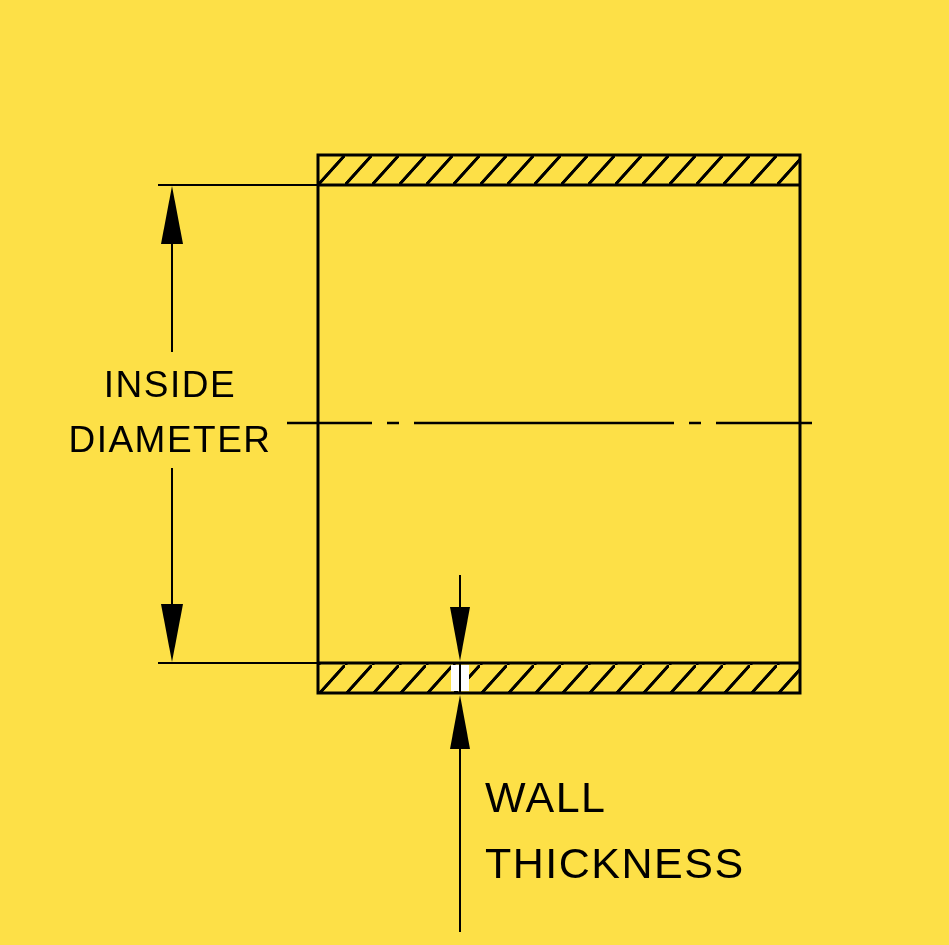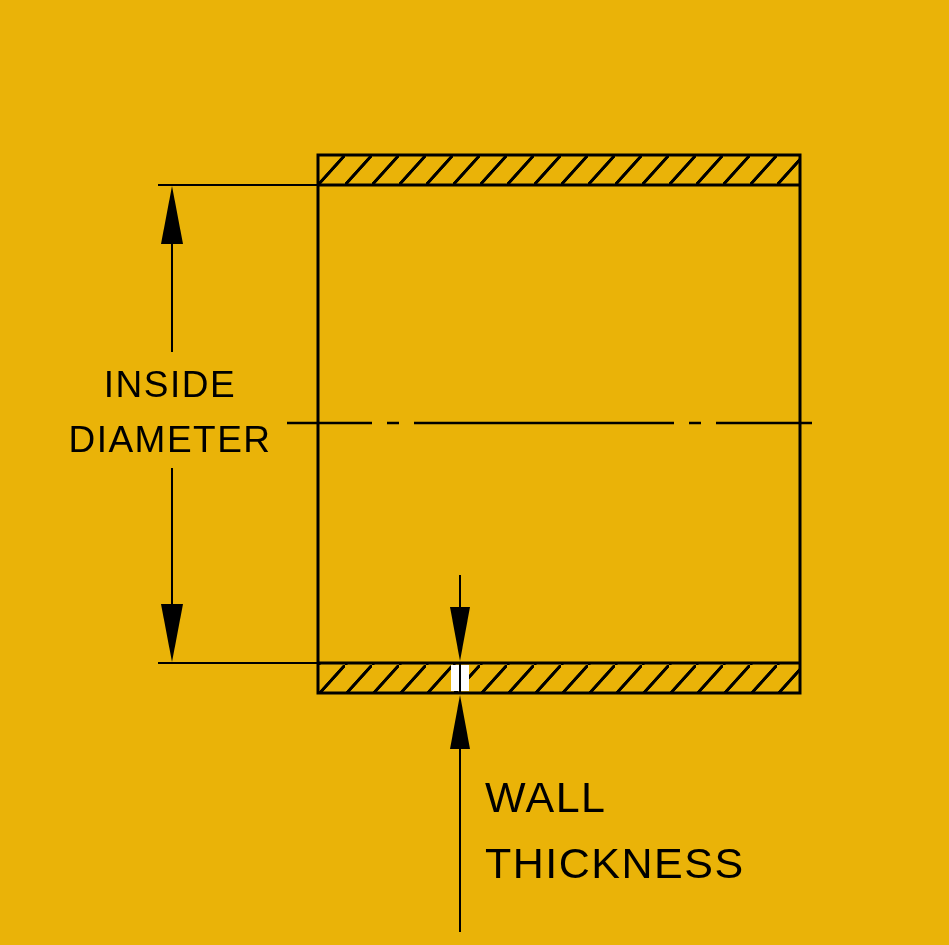--- a/index.html
+++ b/index.html
@@ -6,21 +6,21 @@
     margin: 0;
     padding: 0;
     background: #ffffff;
     width: 949px;
     height: 945px;
     overflow: hidden;
   }
   .canvas-wrap {
     width: 949px;
     height: 945px;
-    background: #eab308;
+    background: #fde047;
   }
   svg { display: block; }
   .ink { stroke: #000000; fill: none; }
   .w3 { stroke-width: 3; }
   .w2 { stroke-width: 2; }
   .w24 { stroke-width: 2.4; }
   .arrow { fill: #000000; stroke: none; }
   .dim-label {
     font-family: "Liberation Sans", sans-serif;
     fill: #000000;

